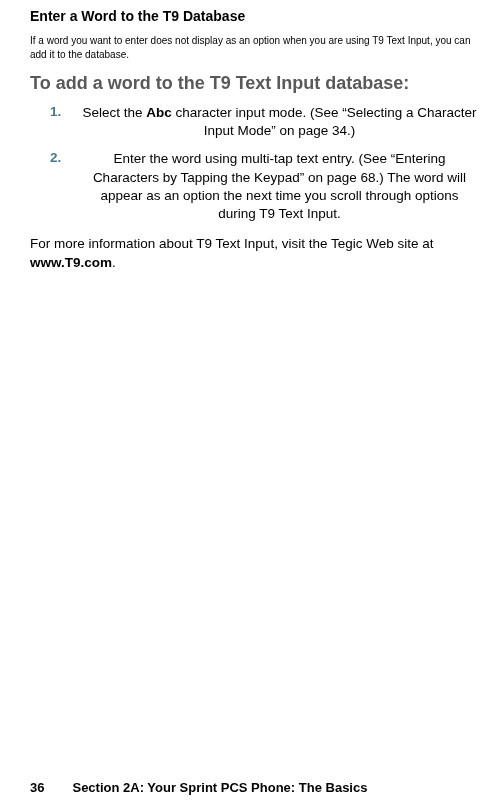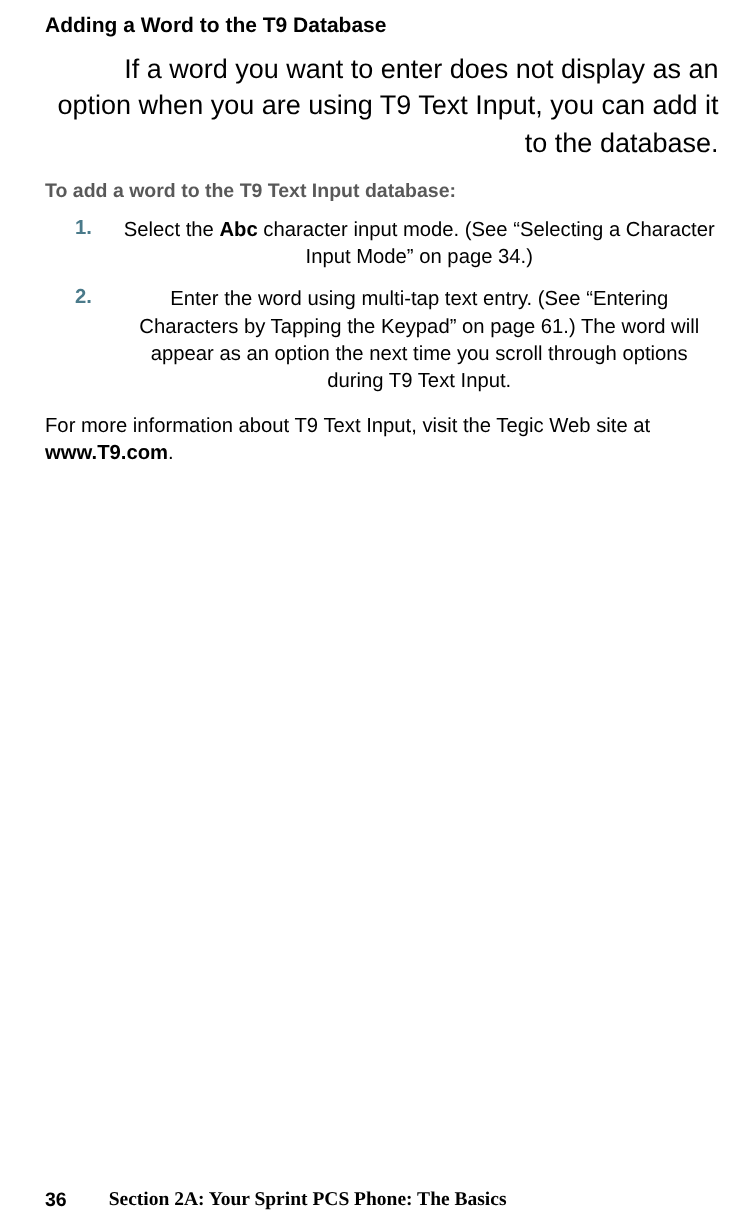--- a/index.html
+++ b/index.html
@@ -17,30 +17,29 @@
     padding: 8px 22px 0 30px;
   }
   .section-heading {
     font-family: Verdana, Geneva, sans-serif;
     font-weight: bold;
     font-size: 14px;
     margin-bottom: 10px;
   }
   .intro-para {
     font-family: Verdana, Geneva, sans-serif;
-    font-size: 18px;
+    font-size: 10px;
     line-height: 1.35;
     margin-left: 0px;
     margin-bottom: 12px;
-    text-align: right;
   }
   .sub-heading {
     font-family: Verdana, Geneva, sans-serif;
     font-weight: bold;
-    font-size: 13px;
+    font-size: 18px;
     color: #595959;
     margin-bottom: 10px;
   }
   .step-list {
     list-style: none;
     margin-left: 20px;
     margin-bottom: 12px;
   }
   .step-item {
     display: flex;
@@ -66,56 +65,56 @@
   .closing-para {
     font-family: Verdana, Geneva, sans-serif;
     font-size: 13.5px;
     line-height: 1.35;
   }
   .link-text {
     font-weight: bold;
   }
   .footer {
     position: absolute;
-    bottom: 4px;
+    bottom: 16px;
     left: 0;
     width: 100%;
     padding: 0 30px;
     display: flex;
     align-items: flex-end;
   }
   .page-num {
     font-family: Verdana, Geneva, sans-serif;
     font-weight: bold;
     font-size: 13px;
     margin-right: 28px;
   }
   .footer-title {
-    font-family: Liberation Serif, serif;
+    font-family: Liberation Sans, sans-serif;
     font-weight: bold;
     font-size: 13px;
   }
 </style>
 </head>
 <body>
 
-<h2 class="section-heading">Adding a Word to the T9 Database</h2>
+<h2 class="section-heading">Enter a Word to the T9 Database</h2>
 
 <p class="intro-para">If a word you want to enter does not display as an option when you are using T9 Text Input, you can add it to the database.</p>
 
 <h3 class="sub-heading">To add a word to the T9 Text Input database:</h3>
 
 <ol class="step-list">
   <li class="step-item">
     <span class="step-num">1.</span>
     <span class="step-text"><span>Select the </span><span class="bold-inline">Abc</span><span> character input mode. (See “Selecting a Character Input Mode” on page 34.)</span></span>
   </li>
   <li class="step-item">
     <span class="step-num">2.</span>
-    <span class="step-text"><span>Enter the word using multi-tap text entry. (See “Entering Characters by Tapping the Keypad” on page 61.) The word will appear as an option the next time you scroll through options during T9 Text Input.</span><span class="bold-inline"></span><span></span></span>
+    <span class="step-text"><span>Enter the word using multi-tap text entry. (See “Entering Characters by Tapping the Keypad” on page 68.) The word will appear as an option the next time you scroll through options during T9 Text Input.</span><span class="bold-inline"></span><span></span></span>
   </li>
 </ol>
 
 <p class="closing-para"><span>For more information about T9 Text Input, visit the Tegic Web site at </span><span class="link-text">www.T9.com</span><span>.</span></p>
 
 <div class="footer">
   <span class="page-num">36</span>
   <span class="footer-title">Section 2A: Your Sprint PCS Phone: The Basics</span>
 </div>
 

